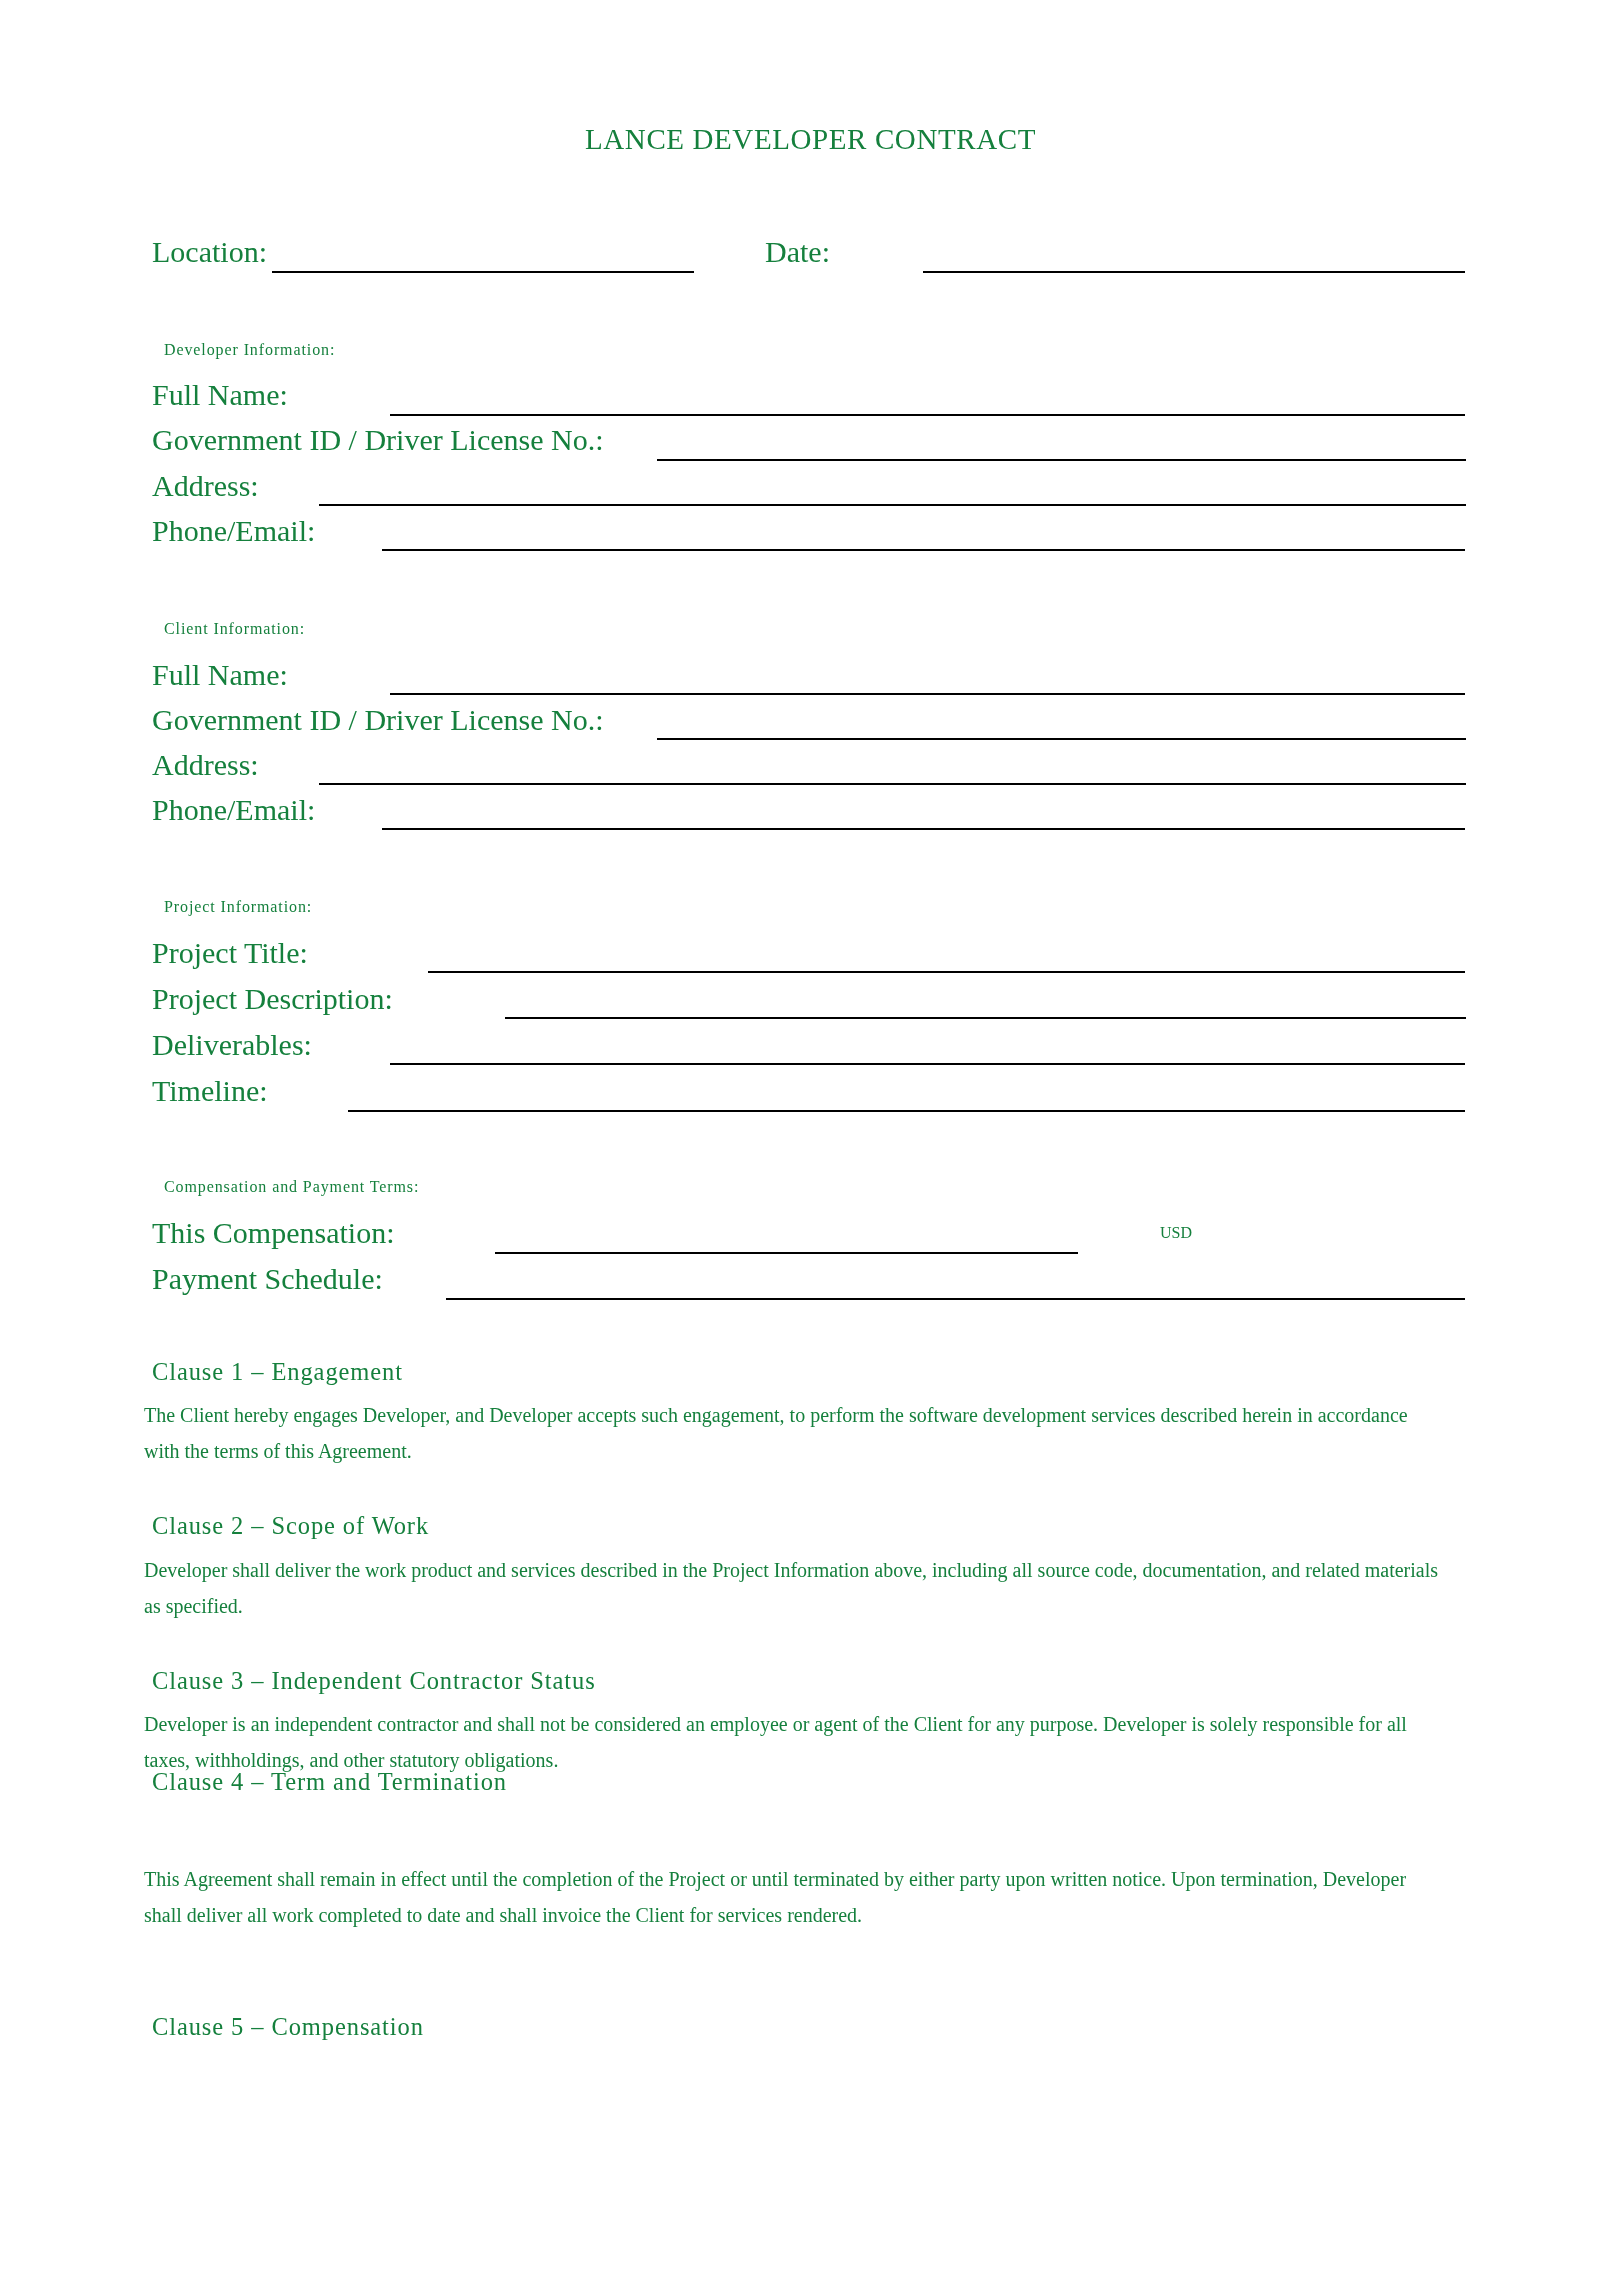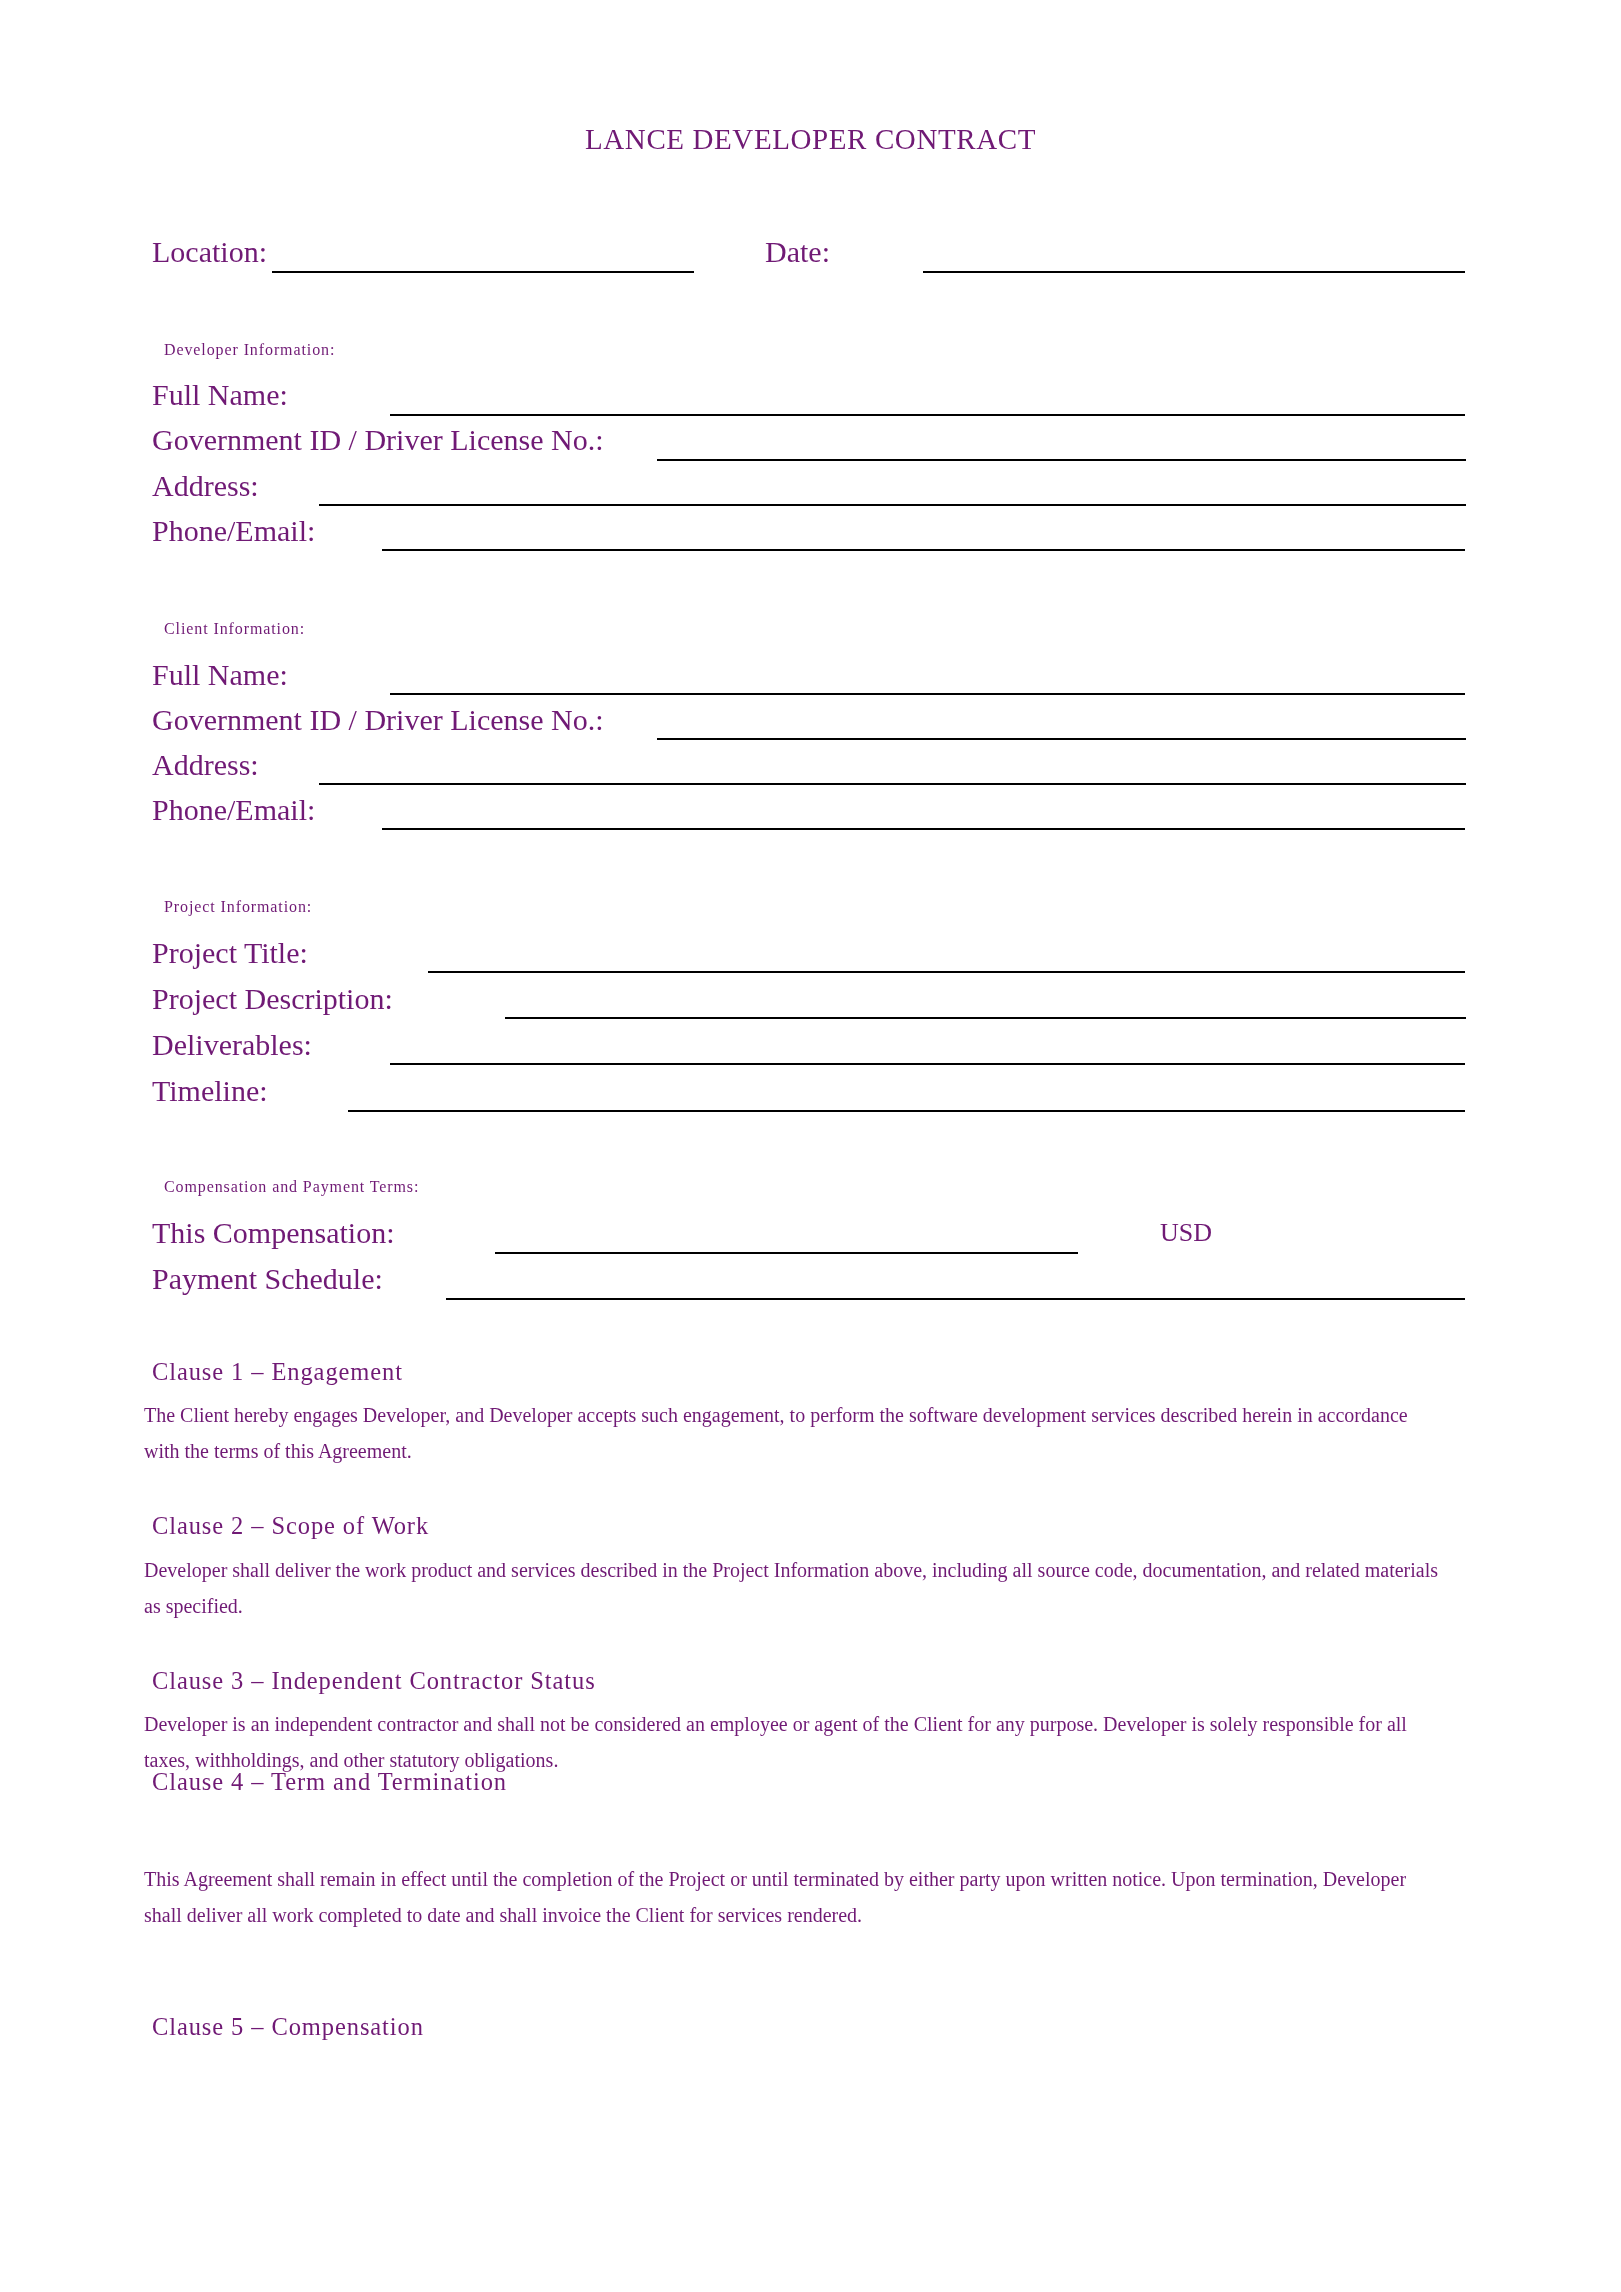--- a/index.html
+++ b/index.html
@@ -6,21 +6,21 @@
     margin: 0;
     padding: 0;
     background: #ffffff;
   }
   .page {
     position: relative;
     width: 1621px;
     height: 2179px;
     background: #ffffff;
     font-family: "Liberation Serif", "DejaVu Serif", serif;
-    color: #701a75;
+    color: #15803d;
     overflow: hidden;
   }
 
   
   .doc-title {
     position: absolute;
     top: 123px;
     left: 0;
     width: 1621px;
     text-align: center;
@@ -71,21 +71,21 @@
     position: absolute;
     left: 144px;
     width: 1294px;
     font-size: 20px;
     line-height: 36px;
     text-align: left;
   }
 
   .inline-suffix {
     position: absolute;
-    font-size: 26px;
+    font-size: 16px;
     line-height: 33px;
     white-space: nowrap;
   }
 </style>
 </head>
 <body>
 
 <div class="page">
 
   <div class="doc-title">LANCE DEVELOPER CONTRACT</div>

